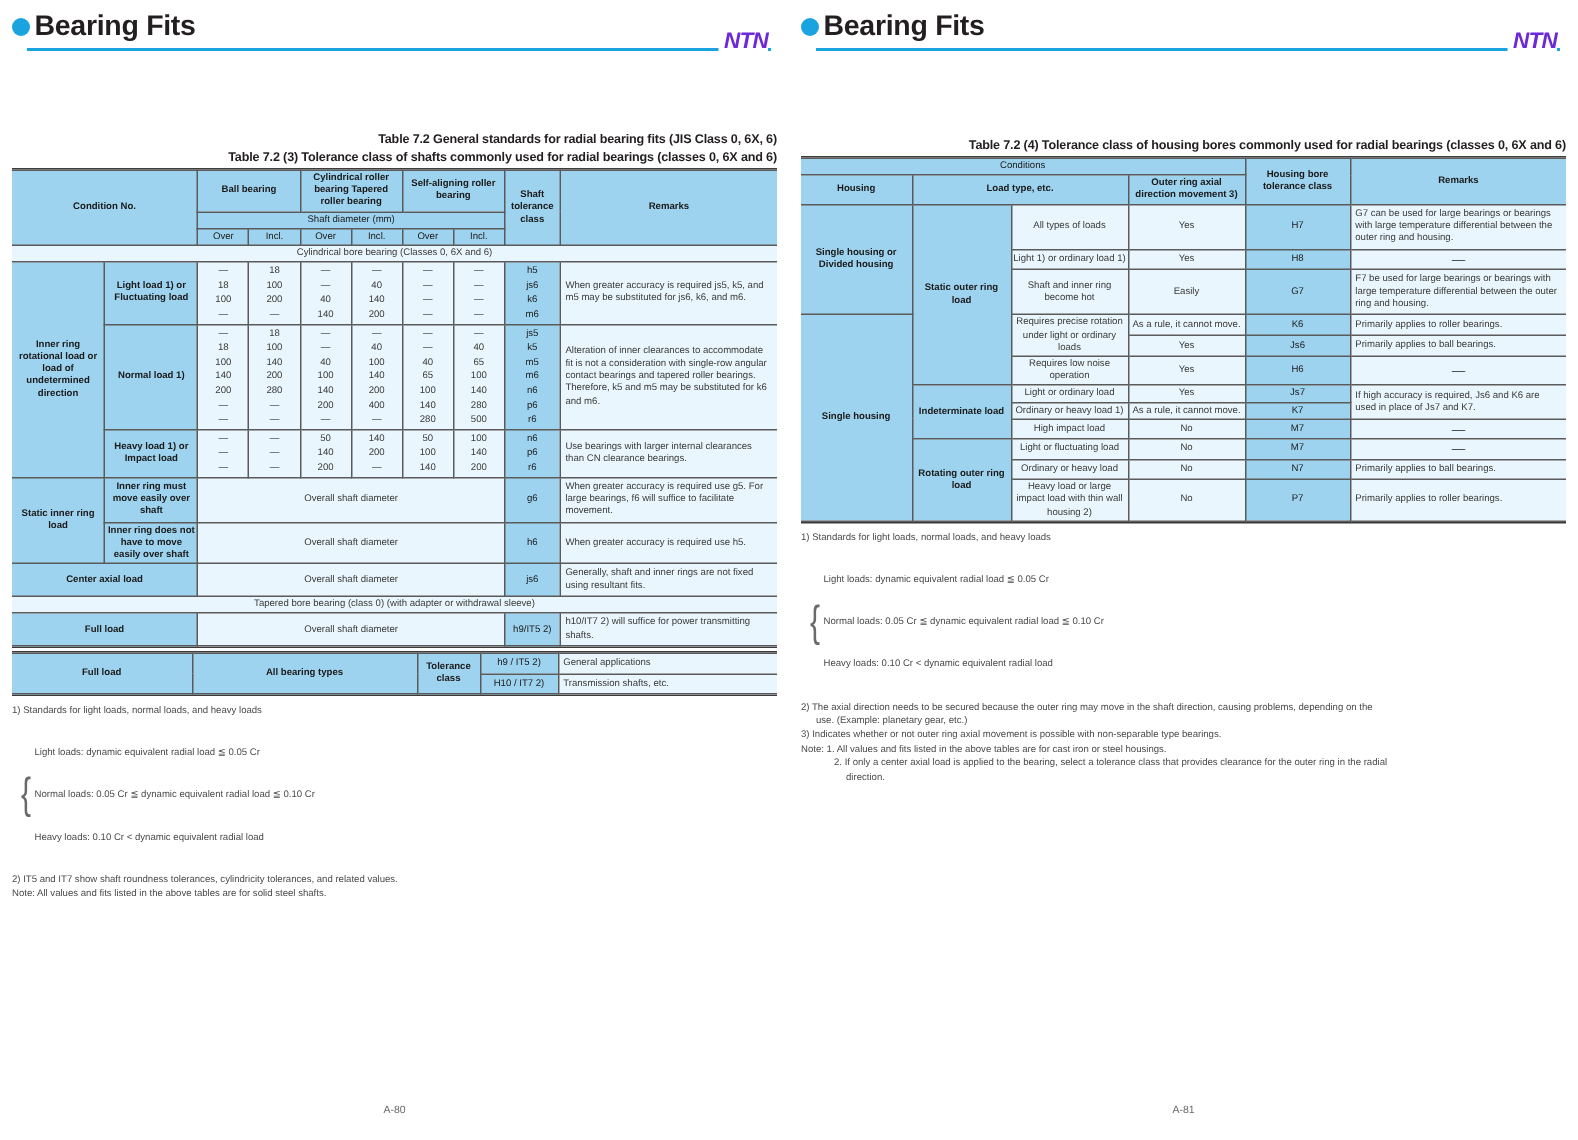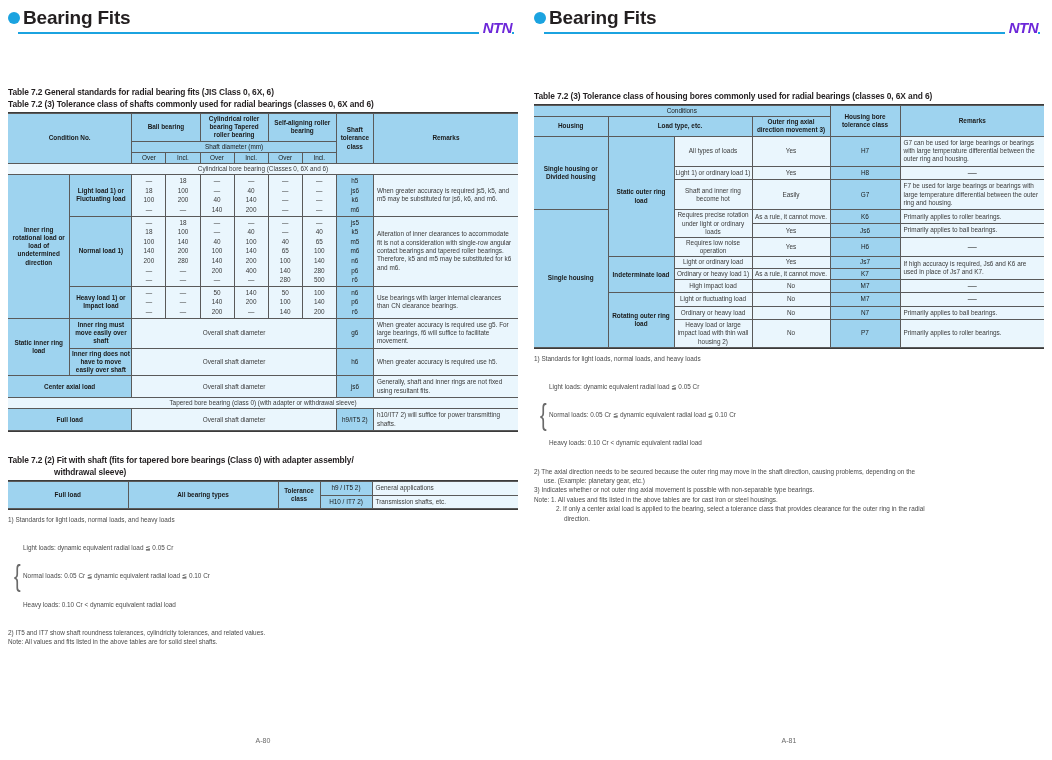--- a/index.html
+++ b/index.html
@@ -9,21 +9,21 @@
   .page.right{left:526px;padding:0 8px;}
 
   
   .pghead{position:relative;height:44px;}
   .pgtitle{display:flex;align-items:center;font-size:19px;font-weight:bold;letter-spacing:-0.2px;padding-top:7px;}
   .bullet{width:12px;height:12px;border-radius:50%;background:#1ba3e0;margin-right:3px;display:inline-block;}
   .rule{position:absolute;left:10px;right:4px;top:32px;height:2px;background:#1ba3e0;}
   .ntn{position:absolute;right:6px;top:19px;font-size:15px;font-weight:bold;font-style:italic;color:#6d28d9;letter-spacing:-0.5px;background:#fff;padding-left:4px;z-index:2;}
 
   
-  .caption{font-size:8.4px;font-weight:bold;line-height:12px;letter-spacing:-0.1px;}
+  .caption{font-size:8.4px;font-weight:bold;line-height:12px;letter-spacing:-0.1px;text-align:right;}
   .caption .ind{display:block;padding-left:46px;}
 
   
   table{border-collapse:collapse;width:100%;table-layout:fixed;}
   td,th{border:0.7px solid #5a5a5a;font-weight:normal;font-size:6.4px;line-height:8.2px;
         text-align:center;vertical-align:middle;padding:1px 1px;color:#3a3a3a;}
   .hd{background:#9ed3ef;font-weight:bold;color:#1a1a1a;}
   .hdn{background:#9ed3ef;color:#1a1a1a;}
   .lt{background:#eaf6fd;}
   .cat{background:#9ed3ef;font-weight:bold;color:#1a1a1a;}
@@ -171,24 +171,20 @@
     <tr class="thick-t">
       <td class="cat" colspan="2">Full load</td>
       <td class="lt" colspan="6">Overall shaft diameter</td>
       <td class="tol">h9/IT5 2)</td>
       <td class="rem">h10/IT7 2) will suffice for power transmitting shafts.</td>
     </tr>
   </tbody>
       </table>
   </div>
 
-  <div class="caption" style="margin-top:22px">
-    <div>Table 7.2 (2)  Fit with shaft (fits for tapered bore bearings (Class 0) with adapter assembly/</div>
-    <div class="ind">withdrawal sleeve)</div>
-  </div>
 
   <div class="tblwrap">
   <table>
     <colgroup>
           <col style="width:120px">
           <col style="width:150px">
           <col style="width:42px">
           <col style="width:52px">
           <col style="width:146px">
         </colgroup>
@@ -232,21 +228,21 @@
       <span class="bullet"></span>
       <span>Bearing Fits</span>
     </div>
     <div class="rule"></div>
     <div class="ntn">NTN</div>
   </div>
 
   <div style="height:46px"></div>
 
   <div class="caption">
-    <div>Table 7.2 (3)  Tolerance class of housing bores commonly used for radial bearings (classes 0, 6X and 6)</div>
+    <div>Table 7.2 (4)  Tolerance class of housing bores commonly used for radial bearings (classes 0, 6X and 6)</div>
   </div>
 
   <div class="tblwrap">
   <table>
     <colgroup>
           <col style="width:74px">
           <col style="width:66px">
           <col style="width:78px">
           <col style="width:78px">
           <col style="width:70px">

